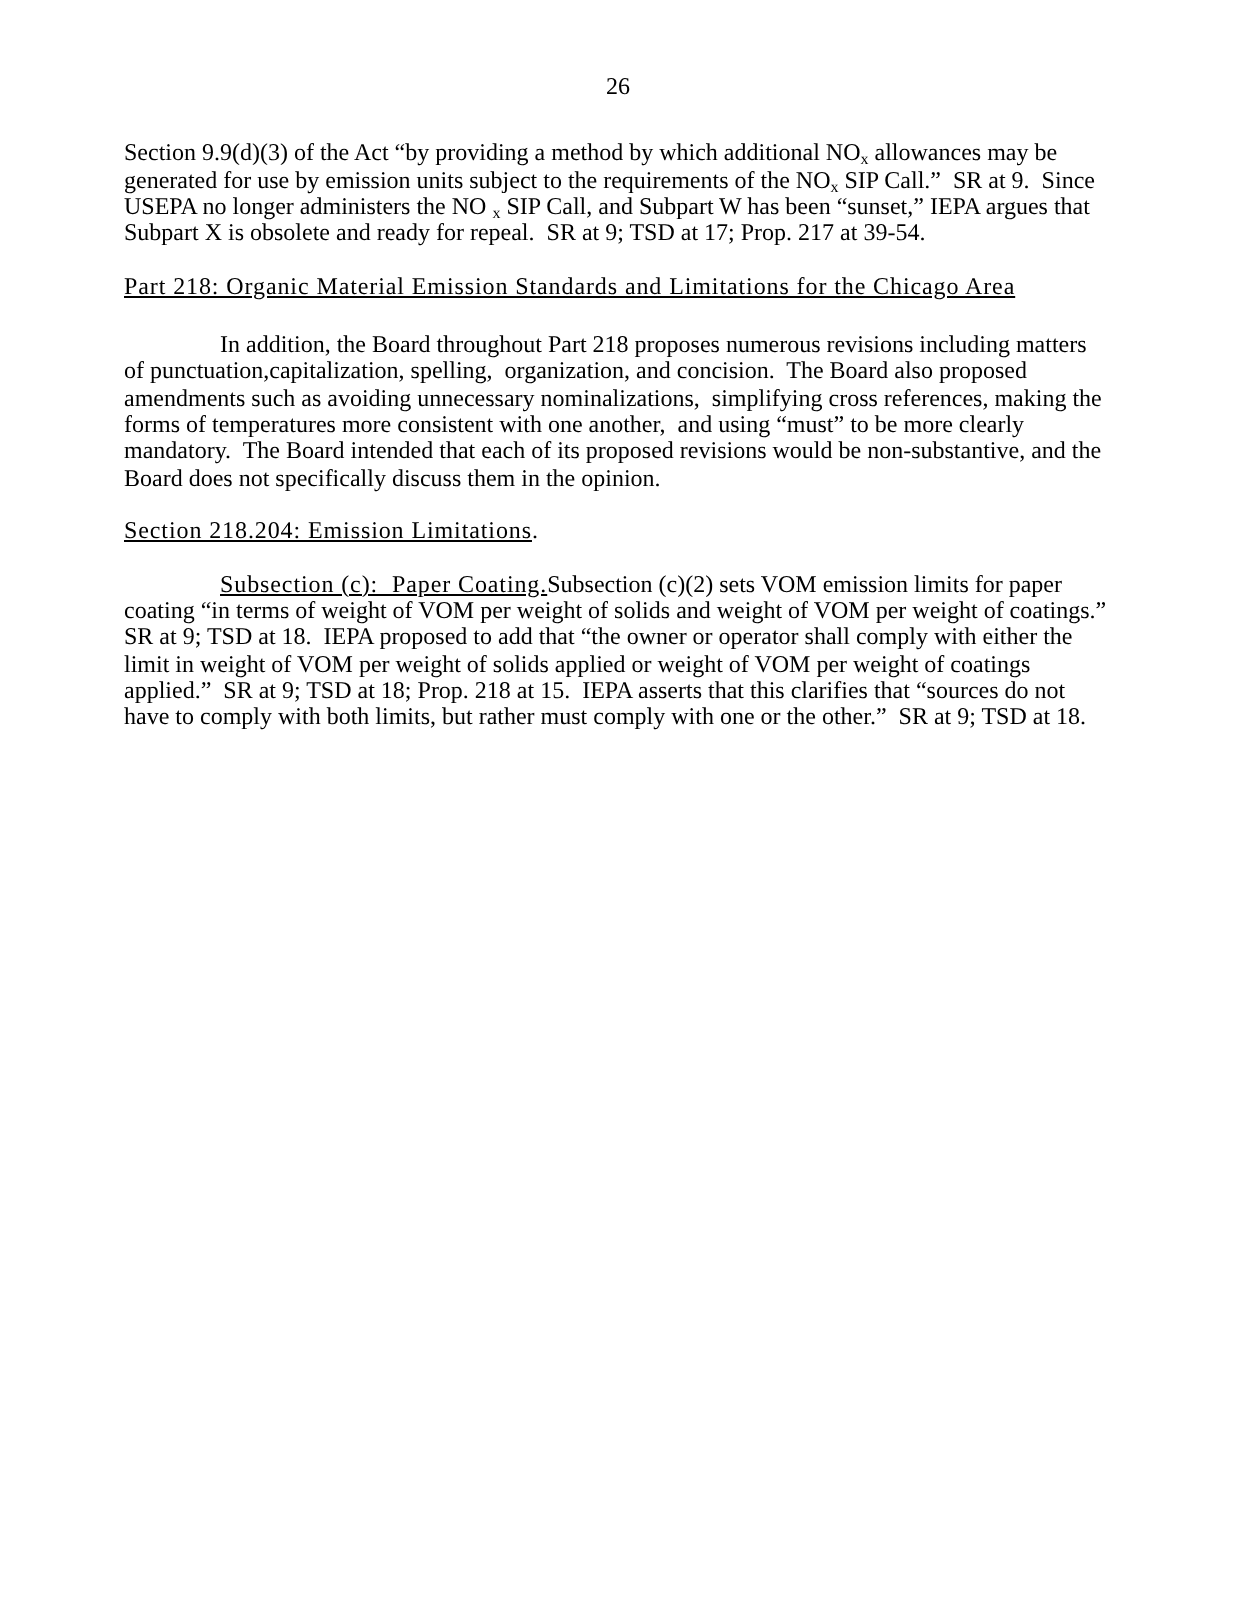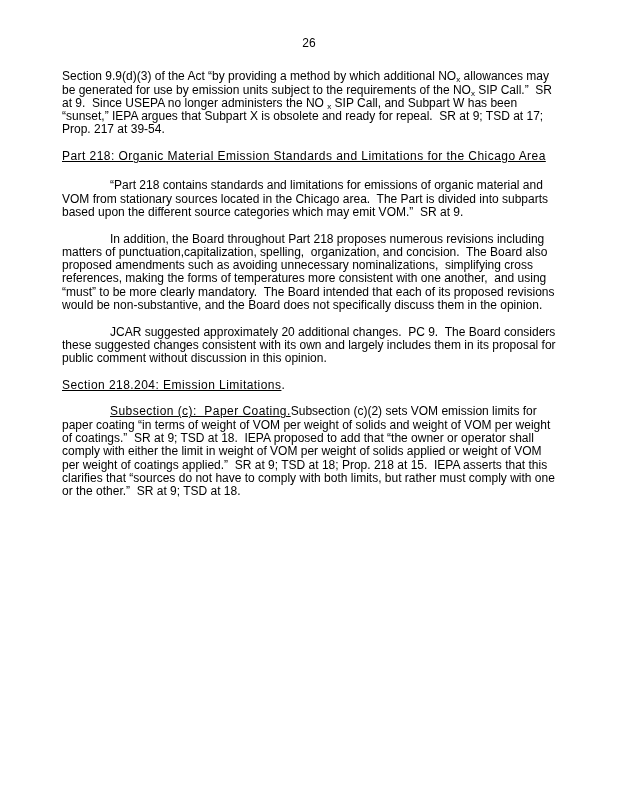--- a/index.html
+++ b/index.html
@@ -3,21 +3,21 @@
 <meta charset="utf-8">
 <style>
   html, body { margin: 0; padding: 0; background: #ffffff; }
   .page {
     position: relative;
     width: 618px;
     height: 800px;
     box-sizing: border-box;
     background: #ffffff;
     padding: 37px 62px 0 62px;
-    font-family: Liberation Sans, sans-serif;
+    font-family: Liberation Serif, serif;
     font-size: 12px;
     line-height: 13.3px;
     color: #000000;
     overflow: hidden;
   }
   .pageno {
     text-align: center;
     margin: 0 0 20px 0;
   }
   p.para {
@@ -44,25 +44,23 @@
 <div class="page">
 
   <div class="pageno">26</div>
 
   <p class="para"><span>Section 9.9(d)(3) of the Act “by providing a method by which additional NO</span><sub class="sub">x</sub><span> allowances may be generated for use by emission units subject to the requirements of the NO</span><sub class="sub">x</sub><span> SIP Call.”  SR at 9.  Since USEPA no longer administers the NO </span><sub class="sub">x</sub><span> SIP Call, and Subpart W has been “sunset,” IEPA argues that Subpart X is obsolete and ready for repeal.  SR at 9; TSD at 17; Prop. 217 at 39-54.</span></p>
 
 
 
   <p class="para heading"><span class="u">Part 218:  Organic Material Emission Standards and Limitations for the Chicago Area</span></p>
 
-  <p class="para ind">“Part 218 contains standards and limitations for emissions of organic material and VOM from stationary sources located in the Chicago area.  The Part is divided into subparts based upon the different source categories which may emit VOM.”  SR at 9.</p>
 
 
   <p class="para ind">In addition, the Board throughout Part 218 proposes numerous revisions including matters of punctuation,capitalization, spelling,  organization, and concision.  The Board also proposed amendments such as avoiding unnecessary nominalizations,  simplifying cross references, making the forms of temperatures more consistent with one another,  and using “must” to be more clearly mandatory.  The Board intended that each of its proposed revisions would be non-substantive, and the Board does not specifically discuss them in the opinion.</p>
 
-  <p class="para ind">JCAR suggested approximately 20 additional changes.  PC 9.  The Board considers these suggested changes consistent with its own and largely includes them in its proposal for public comment without discussion in this opinion.</p>
 
 
   <p class="para heading2"><span class="u">Section 218.204:  Emission Limitations</span><span>.</span></p>
 
   <p class="para ind"><span class="u">Subsection (c):  Paper Coating.</span><span>Subsection (c)(2) sets VOM emission limits for paper coating “in terms of weight of VOM per weight of solids and weight of VOM per weight of coatings.”  SR at 9; TSD at 18.  IEPA proposed to add that “the owner or operator shall comply with either the limit in weight of VOM per weight of solids applied or weight of VOM per weight of coatings applied.”  SR at 9; TSD at 18; Prop. 218 at 15.  IEPA asserts that this clarifies that “sources do not have to comply with both limits, but rather must comply with one or the other.”  SR at 9; TSD at 18.</span></p>
 
 </div>
 
 </body></html>

